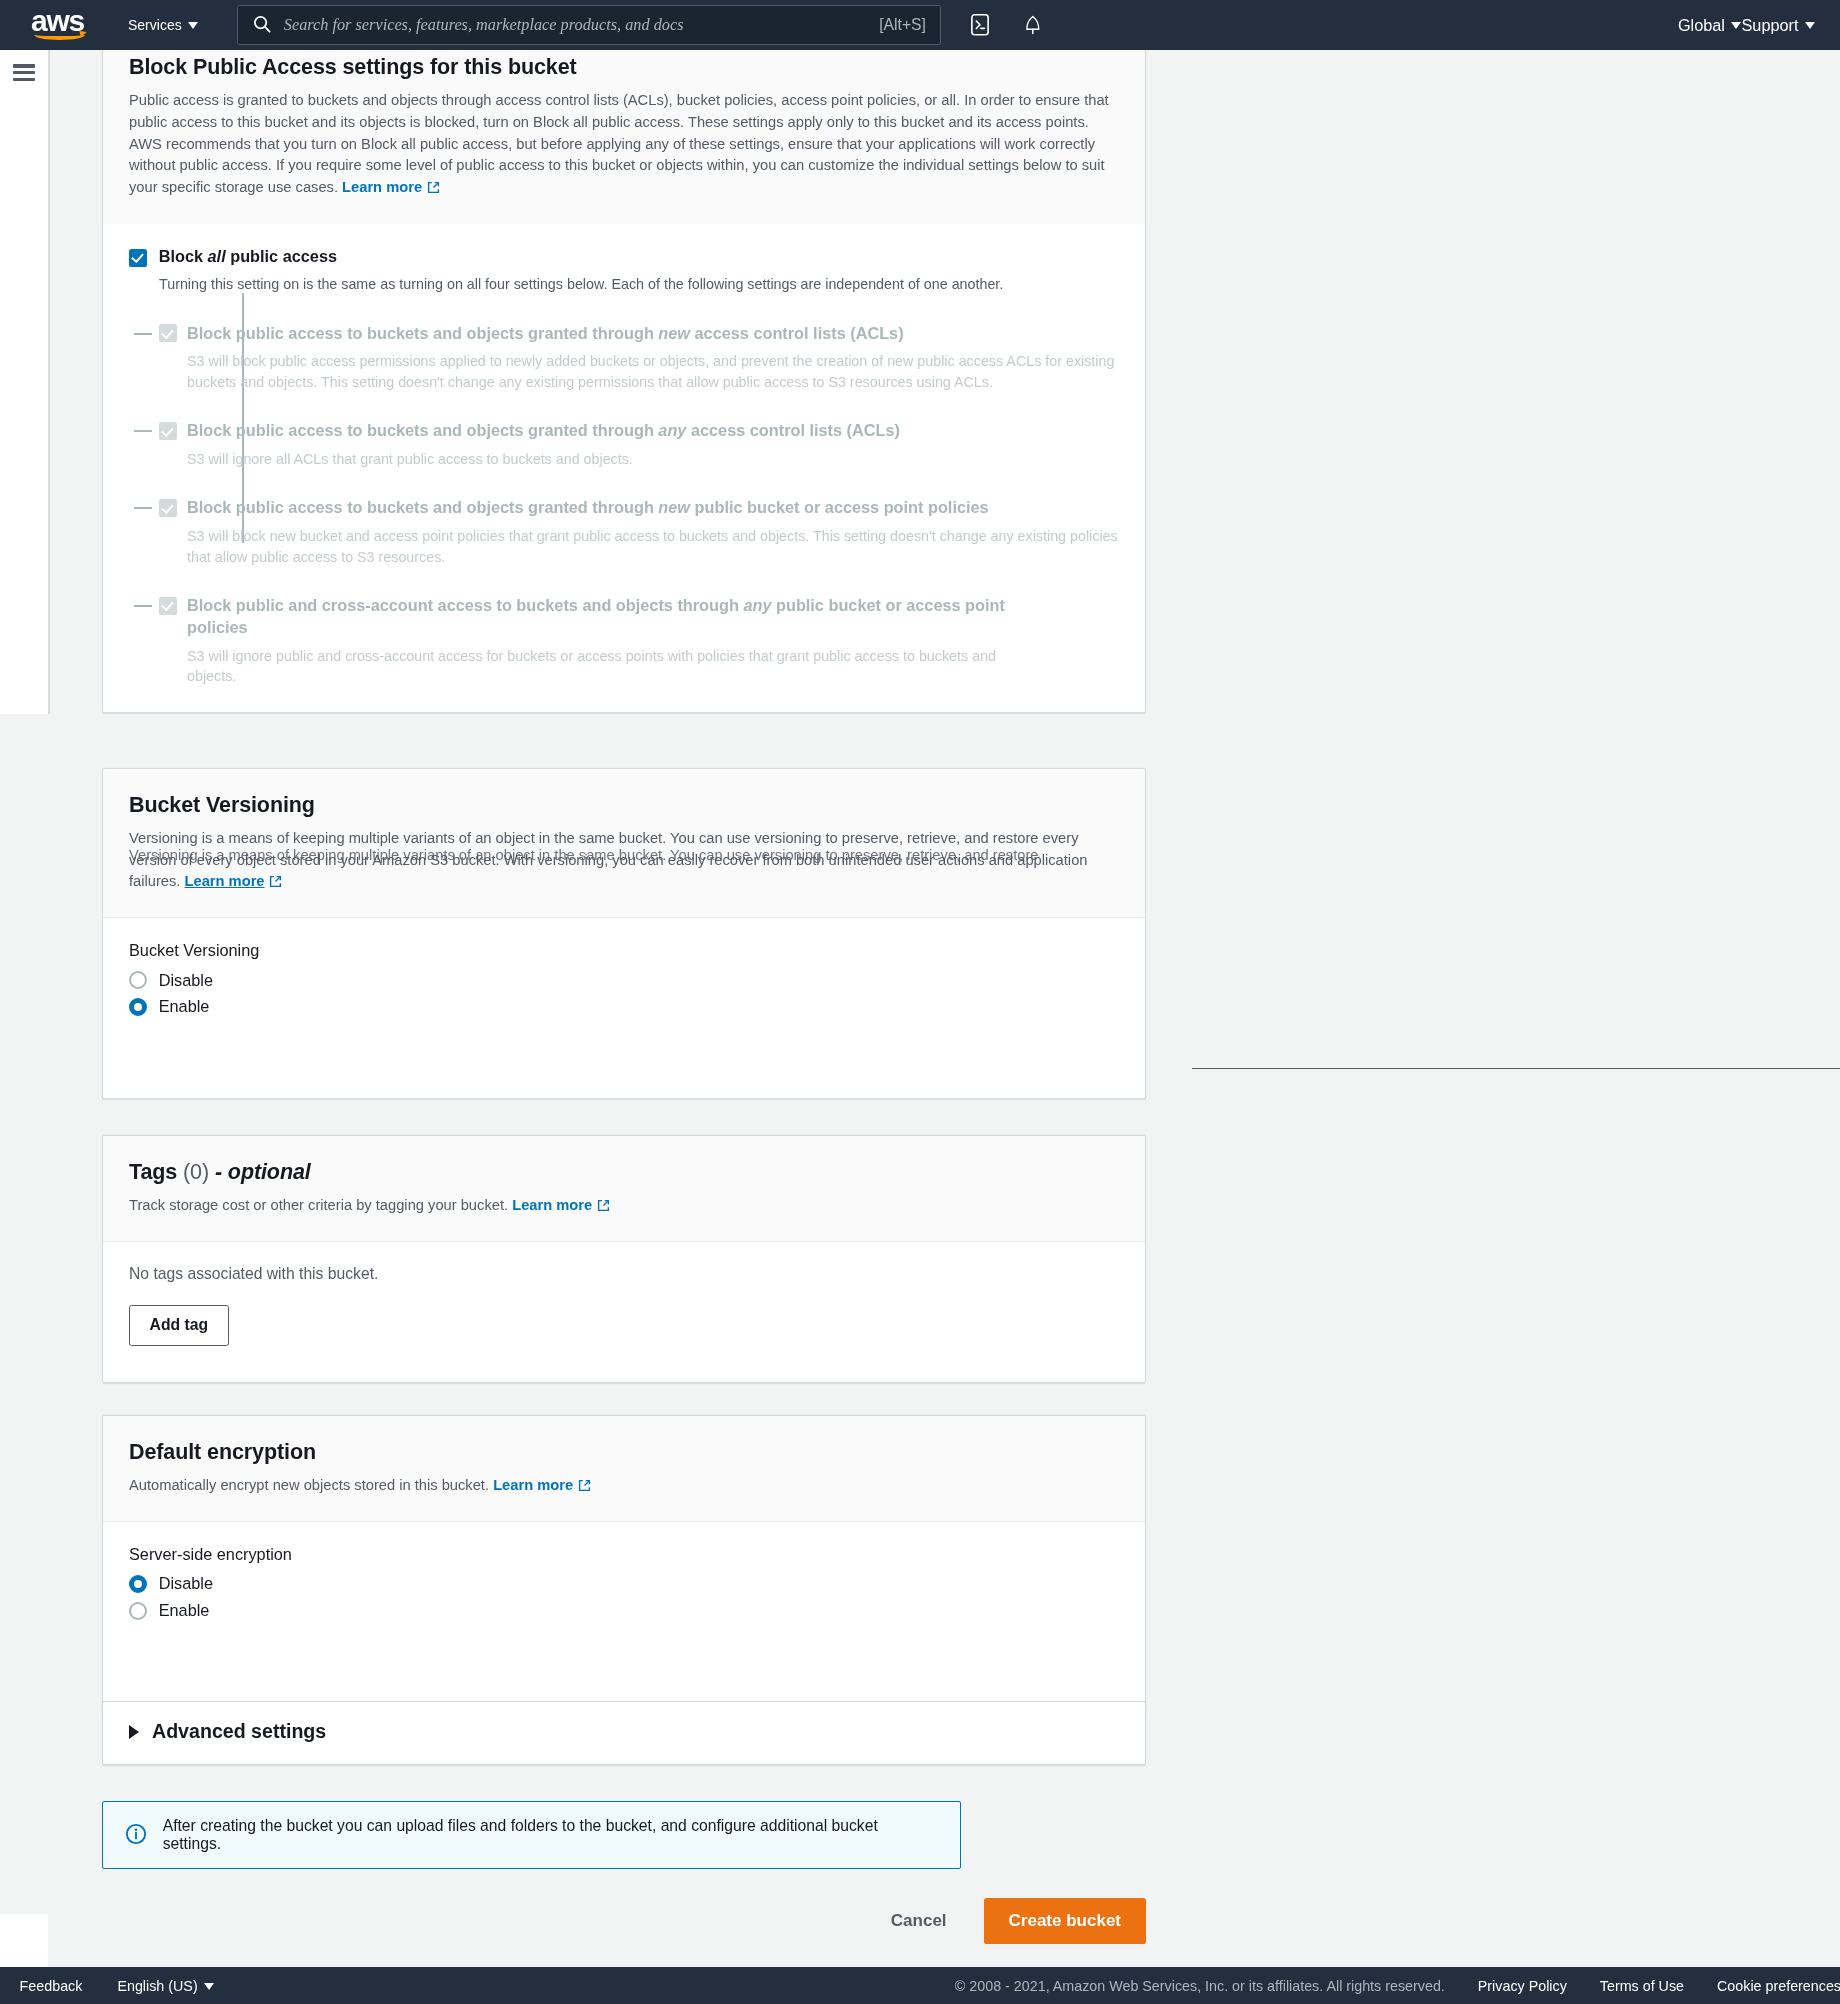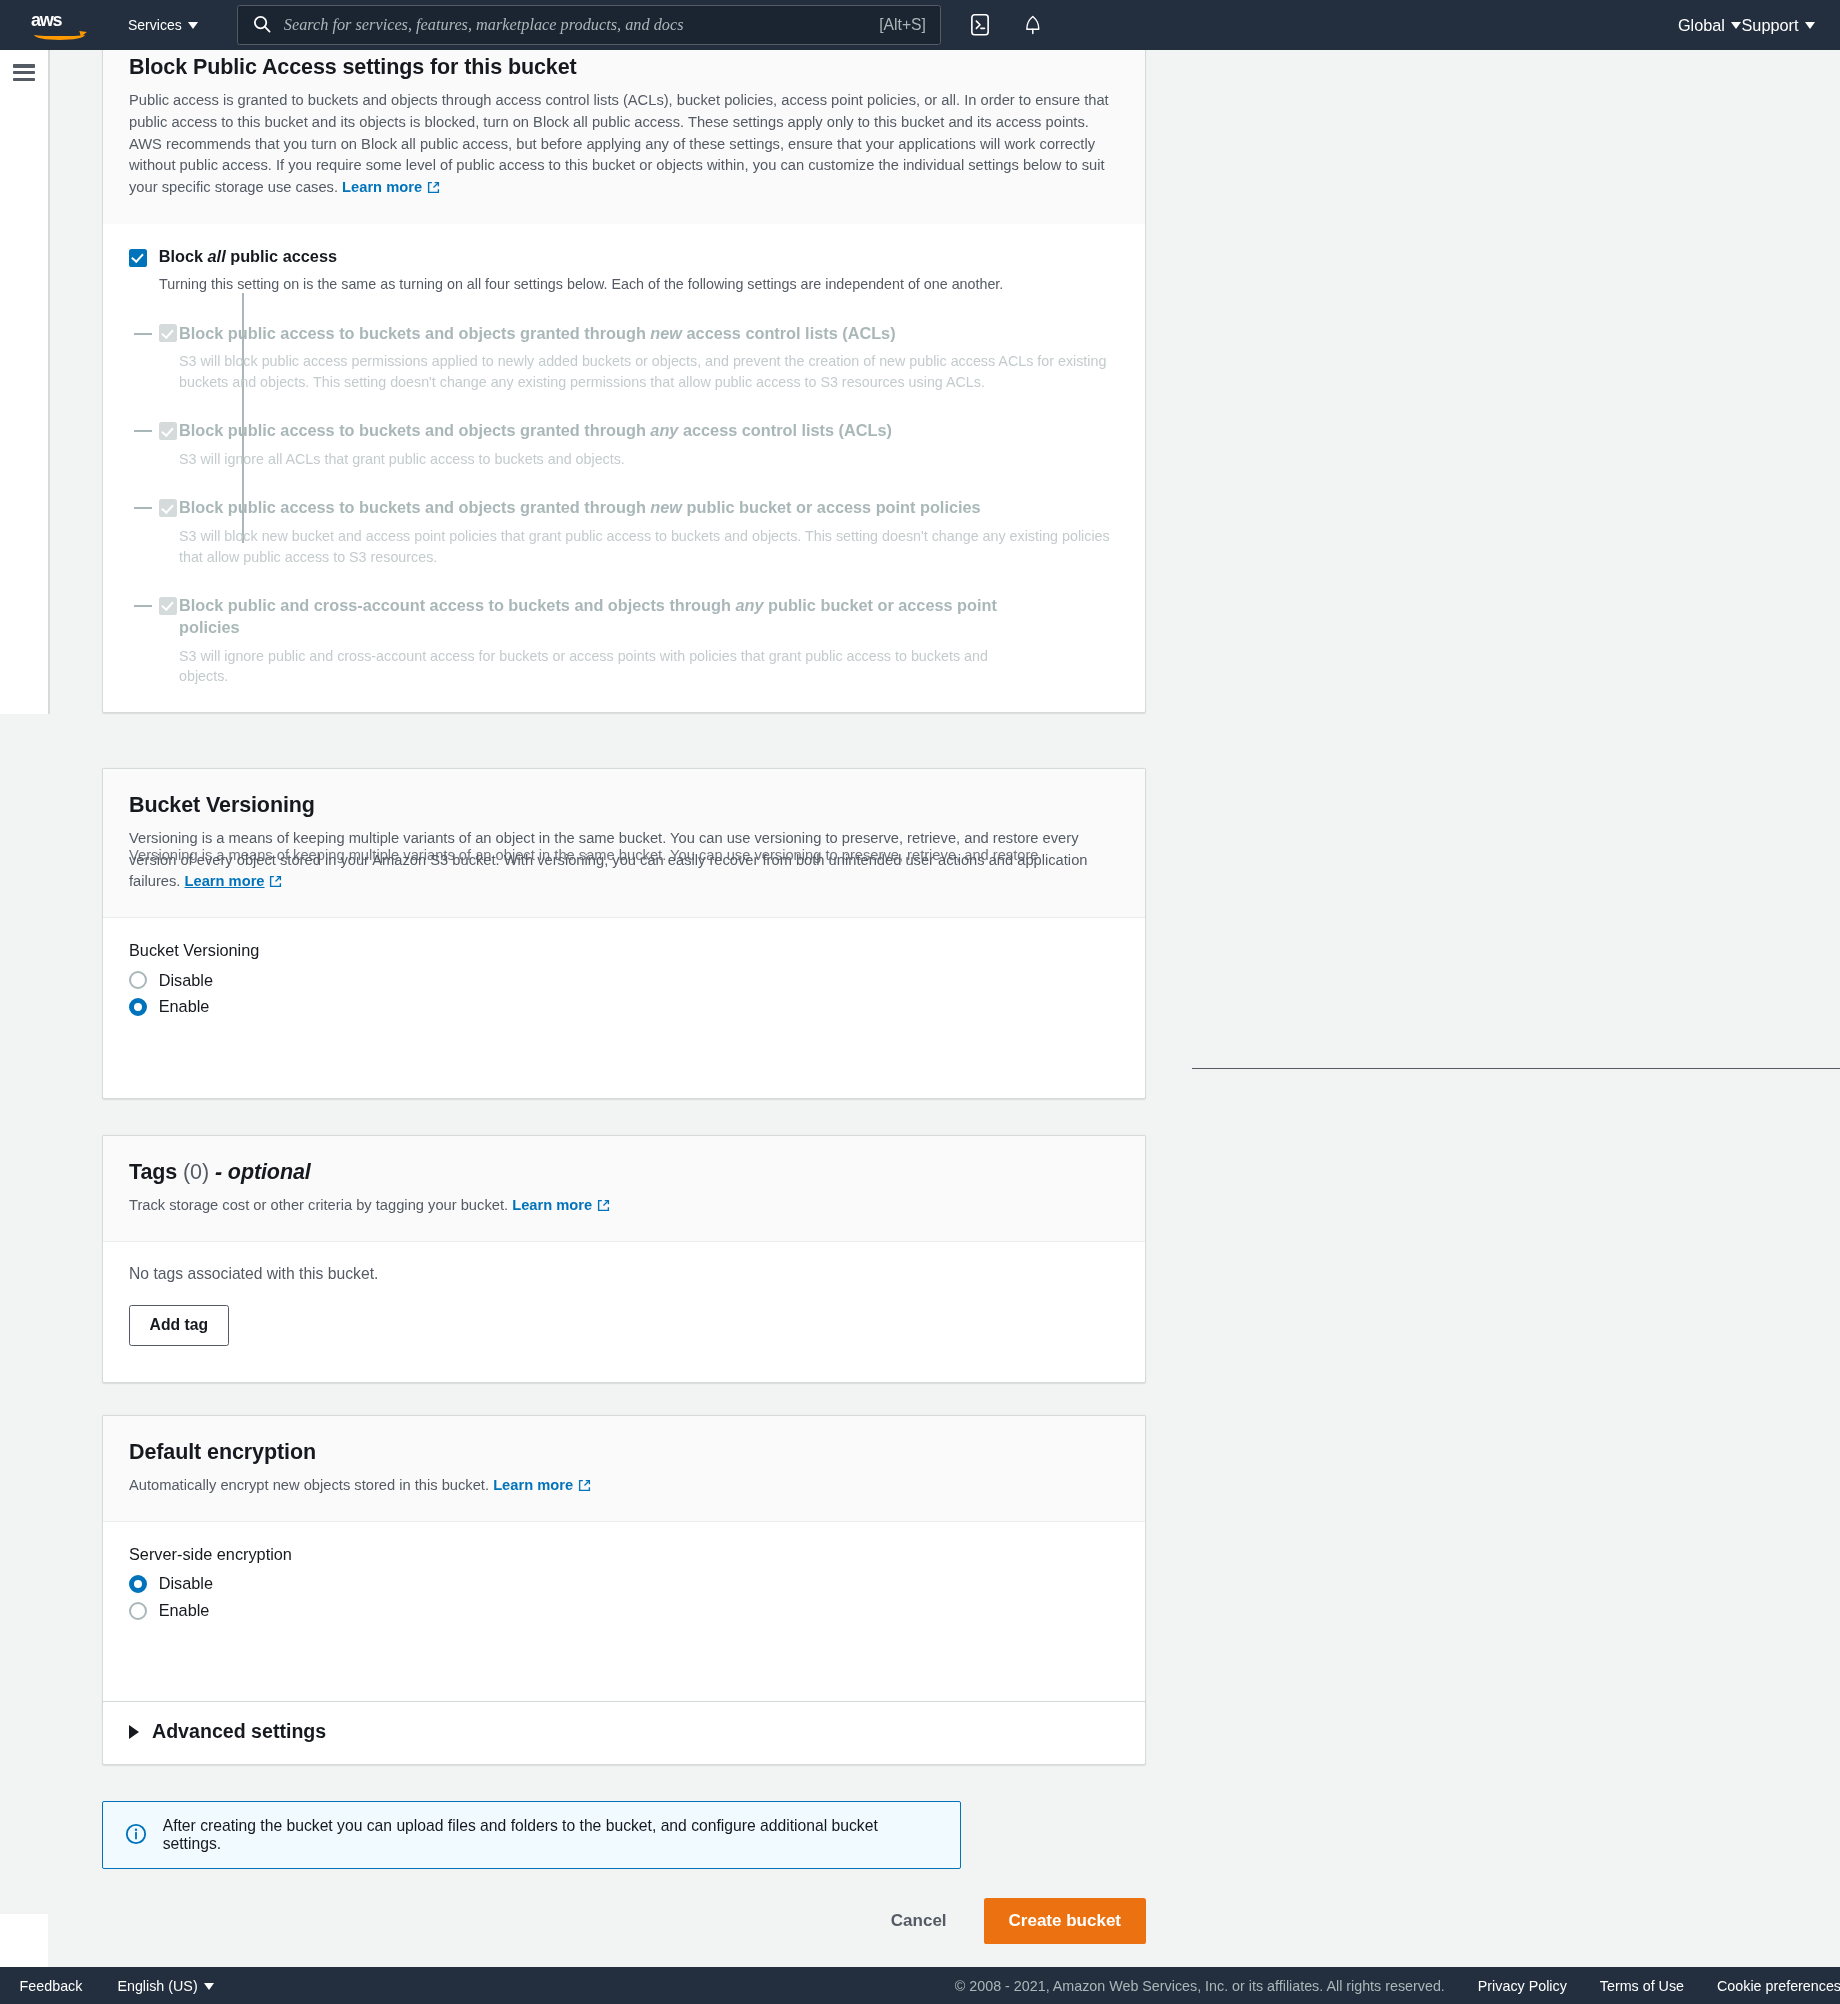--- a/index.html
+++ b/index.html
@@ -17,21 +17,21 @@
     width: 1841px; height: 50px;
     background: #232f3e;
     display: flex; align-items: center;
     z-index: 20;
   }
   .aws-logo {
     margin-left: 31px; width: 65px; height: 31px;
     position: relative;
   }
   .aws-logo .wordmark {
-    color: #ffffff; font-size: 18px; font-weight: 700;
+    color: #ffffff; font-size: 30px; font-weight: 700;
     letter-spacing: -1.3px; line-height: 21px;
     font-family: "Liberation Sans", sans-serif;
   }
   .aws-logo .smile {
     position: absolute; left: 2.6px; top: 20px;
     width: 51px; height: 10.4px;
     border-bottom: 4.6px solid #ff9900;
     border-radius: 0 0 50% 50%;
   }
   .aws-logo .smile::after {
@@ -175,21 +175,21 @@
   .bpa-main-note {
     margin-left: 30px; margin-top: 8.5px;
     font-size: 14.3px; color: #545b64;
   }
 
   .tree-line {
     position: absolute; left: 139px; top: 69px;
     width: 2px; height: 250px; background: #aab7b8;
   }
   .sub-list { margin-left: 30px; margin-top: 30px; position: relative; }
-  .sub-item { display: flex; align-items: flex-start; gap: 2px; margin-bottom: 27px; position: relative; }
+  .sub-item { display: flex; align-items: flex-start; gap: 10px; margin-bottom: 27px; position: relative; }
   .sub-item:last-child { margin-bottom: 0; }
   .sub-item .elbow {
     position: absolute; left: -25.4px; top: 11px;
     width: 18px; height: 2px; background: #aab7b8;
   }
   .sub-title {
     font-size: 16.3px; font-weight: 700; color: #aab7b8; line-height: 1.36;
   }
   .sub-title .ital { font-style: italic; }
   .sub-desc {

